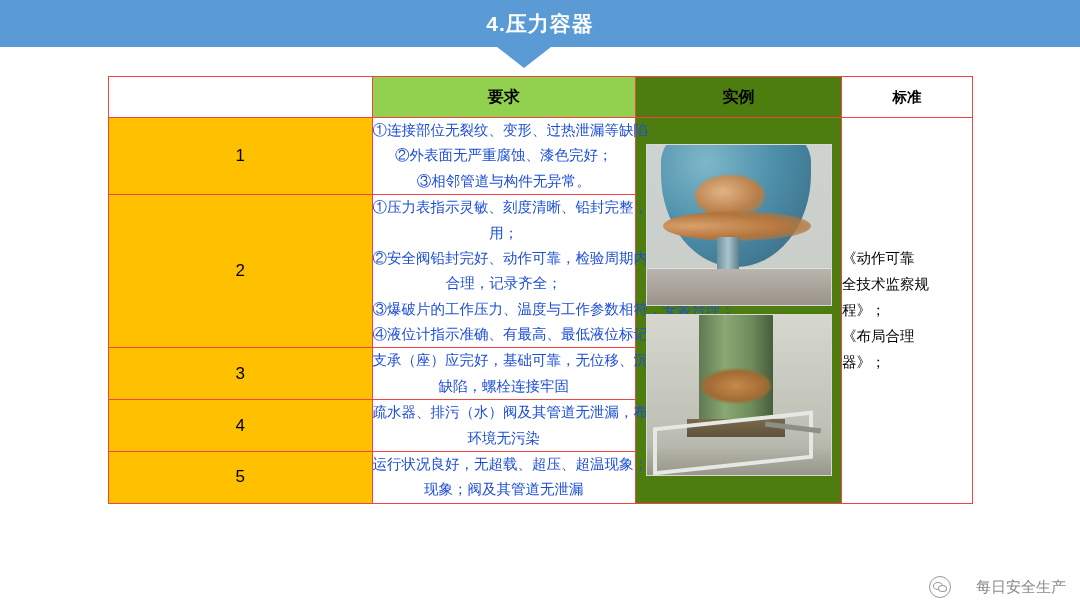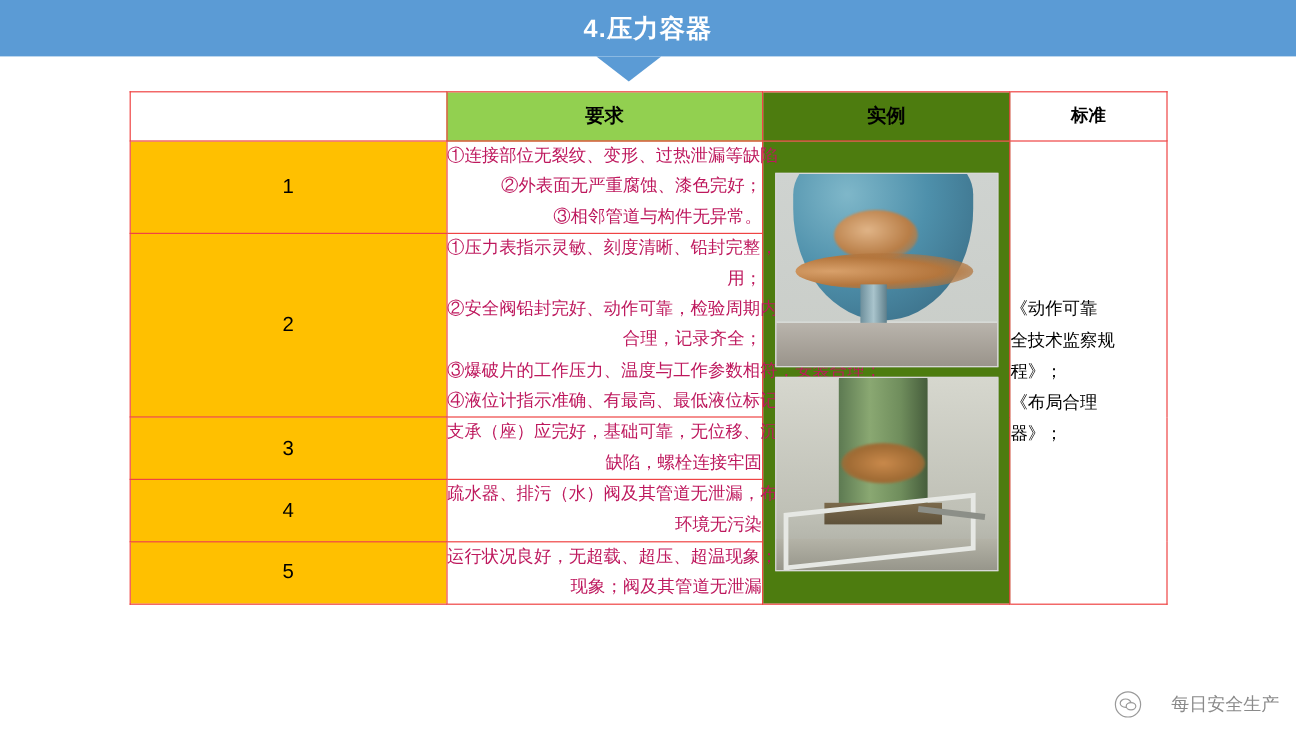--- a/index.html
+++ b/index.html
@@ -79,22 +79,22 @@
     background: #ffc000;
     text-align: center;
     font-size: 17px;
     color: #000000;
     width: 46px;
   }
   .req {
     padding: 8px 10px 8px 12px;
     font-size: 14.5px;
     line-height: 1.75;
-    color: #be185d;
-    text-align: right;
+    color: #1d4ed8;
+    text-align: center;
     border-radius: 16px;
   }
   .req div {
     white-space: nowrap;
   }
 
   .example-cell {
     width: 205px;
     background: #4d7c0f;
     padding: 0;

